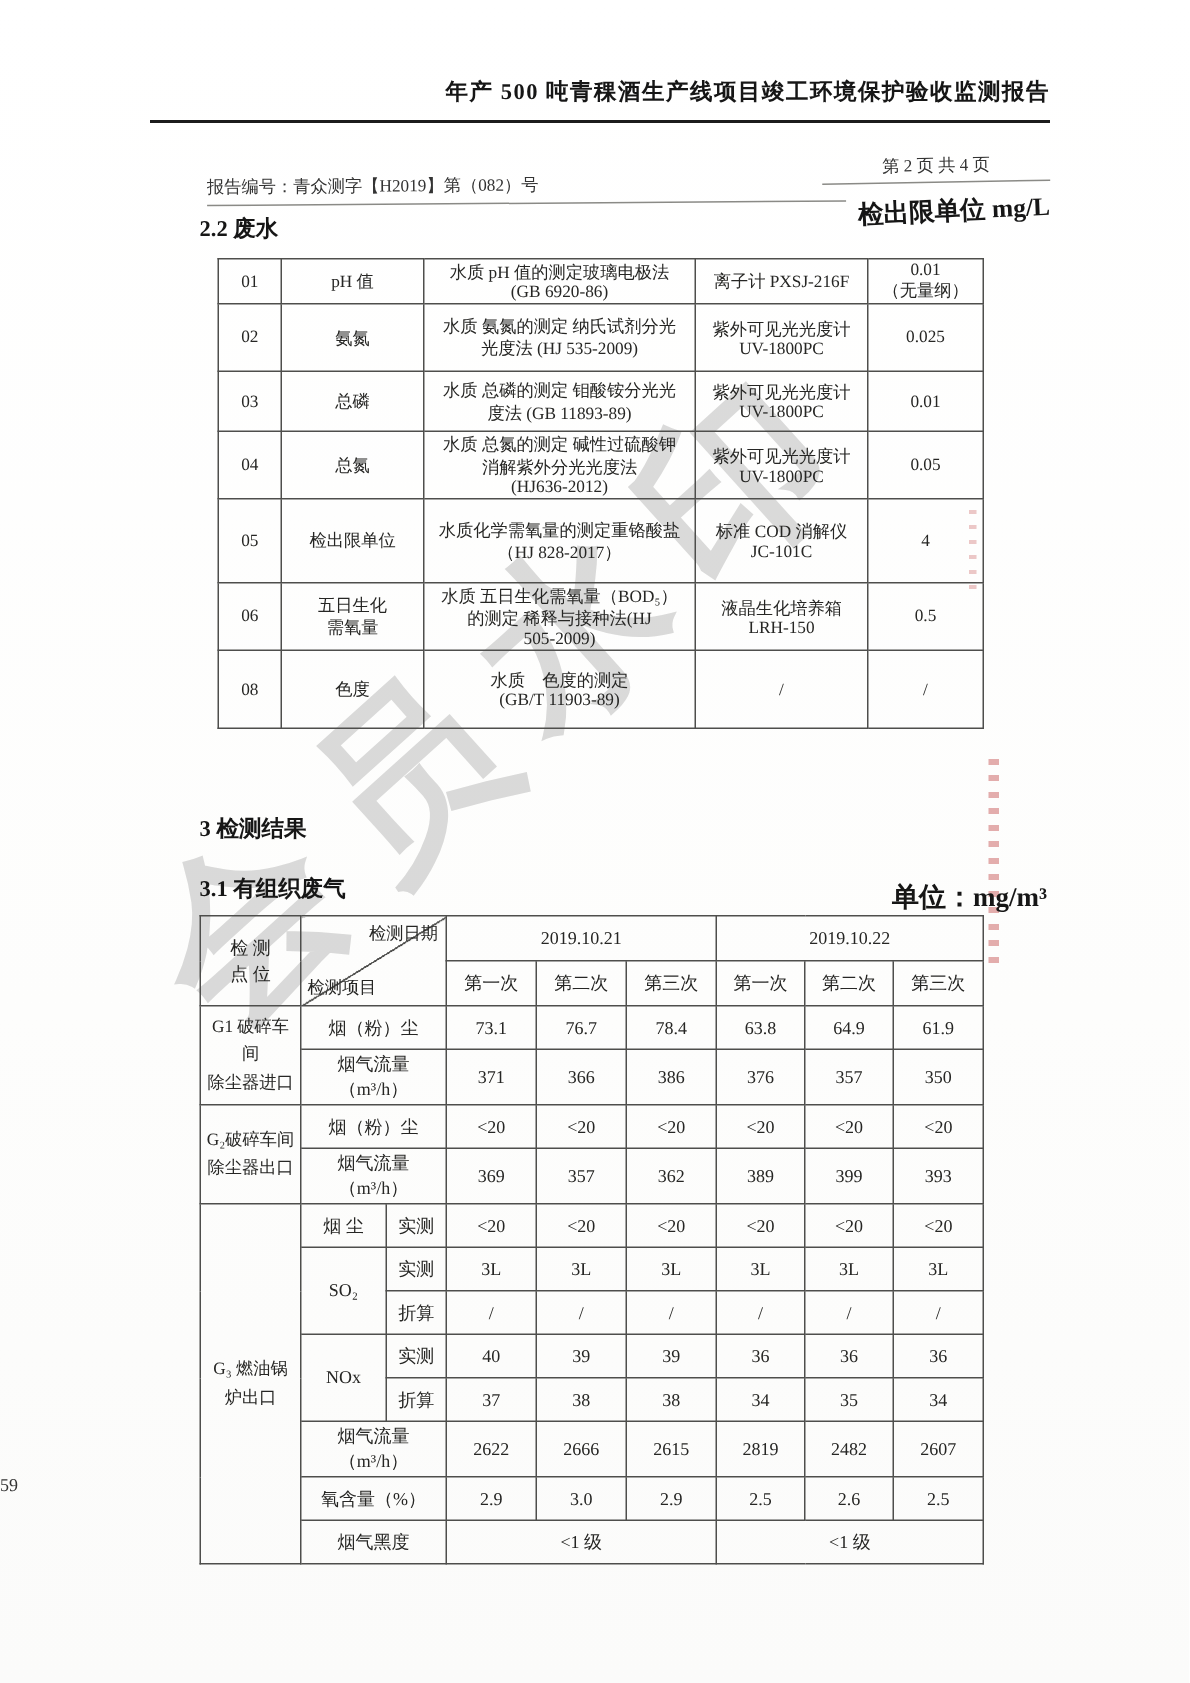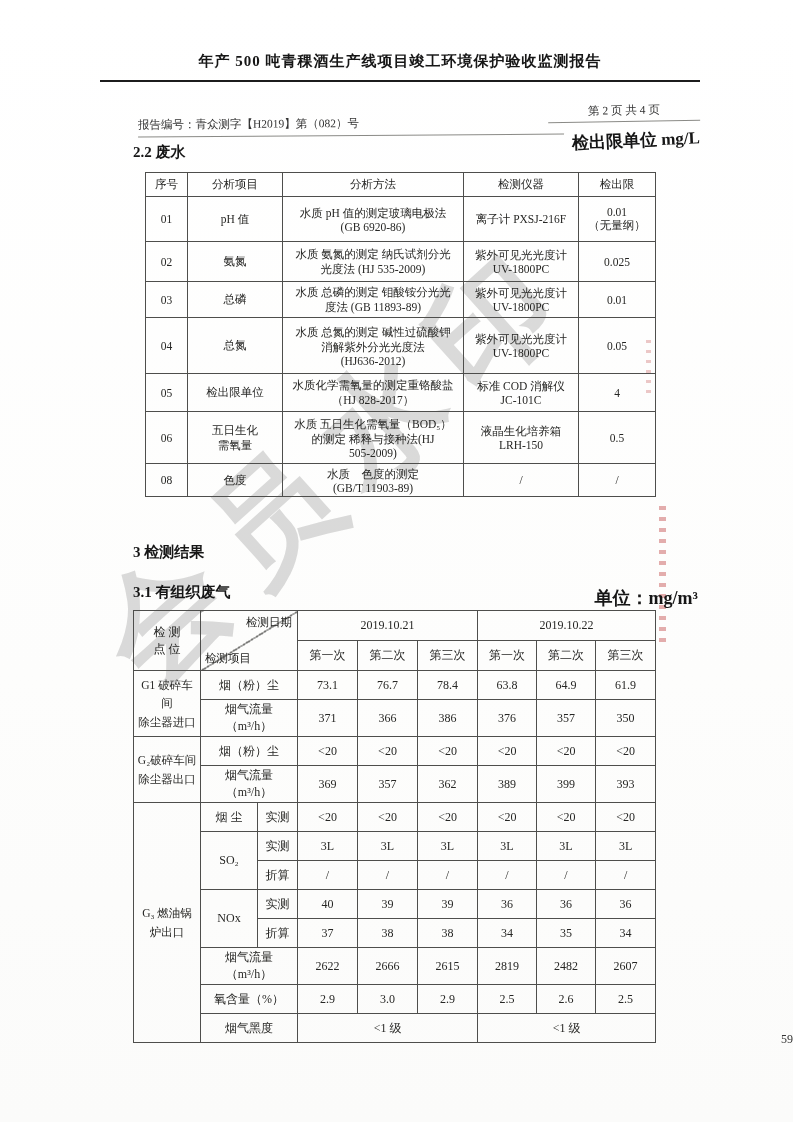--- a/index.html
+++ b/index.html
@@ -9,21 +9,21 @@
     font-family:"Liberation Serif","DejaVu Serif",serif;
     color:#222;
   }
   .page{
     position:relative;width:793px;height:1122px;overflow:hidden;
     background:linear-gradient(180deg,#ffffff 0%,#fdfdfc 60%,#fbfbfa 100%);
   }
   
   .doc-title{
     position:absolute;left:100px;width:600px;top:52px;
-    text-align:center;font-size:15px;font-weight:bold;letter-spacing:1px;
+    text-align:right;font-size:15px;font-weight:bold;letter-spacing:1px;
     padding-bottom:9px;border-bottom:2px solid #1c1c1c;color:#161616;
   }
   .report-no{
     position:absolute;left:138px;top:116px;width:426px;
     font-size:11.5px;color:#333;
     border-bottom:1px solid #8a8a86;padding-bottom:4px;
     transform:rotate(-0.4deg);
   }
   .page-indicator{
     position:absolute;left:548px;top:103px;width:152px;
@@ -32,21 +32,21 @@
     transform:rotate(-1deg);
   }
   .heading-ww{position:absolute;left:133px;top:143px;font-size:15px;font-weight:bold;color:#161616;font-family:Liberation Serif, serif;}
   .unit-mgl{
     position:absolute;right:93px;top:129px;font-size:17px;font-weight:bold;color:#161616;
     transform:rotate(-2.5deg);
   }
   .heading-res{position:absolute;left:133px;top:543px;font-size:15px;font-weight:bold;color:#161616;}
   .heading-res-sub{position:absolute;left:133px;top:583px;font-size:15px;font-weight:bold;color:#161616;}
   .unit-mgm3{position:absolute;right:95px;top:586px;font-size:18px;font-weight:bold;color:#161616;}
-  .footer-num{position:absolute;left:0;top:1032px;width:100%;text-align:right;font-size:12px;color:#333;}
+  .footer-num{position:absolute;left:0;top:983px;width:100%;text-align:left;font-size:12px;color:#333;}
 
   
   table{border-collapse:collapse;table-layout:fixed;}
   td{
     border:1px solid #4e4e4c;
     text-align:center;vertical-align:middle;
     padding:1px 2px;
     white-space:pre-line;
     font-size:11.5px;color:#262624;
     overflow:hidden;
@@ -119,27 +119,20 @@
 
   <table class="t1">
     <colgroup>
       <col class="c-no">
         <col class="c-item">
         <col class="c-method">
         <col class="c-instr">
         <col class="c-limit">
     </colgroup>
     <tbody>
-        <tr>
-      <td>序号</td>
-      <td>分析项目</td>
-      <td>分析方法</td>
-      <td>检测仪器</td>
-      <td>检出限</td>
-    </tr>
     <tr>
       <td>01</td>
       <td>pH 值</td>
       <td>水质 pH 值的测定玻璃电极法
 (GB 6920-86)</td>
       <td>离子计 PXSJ-216F</td>
       <td>0.01
 （无量纲）</td>
     </tr>
     <tr>

